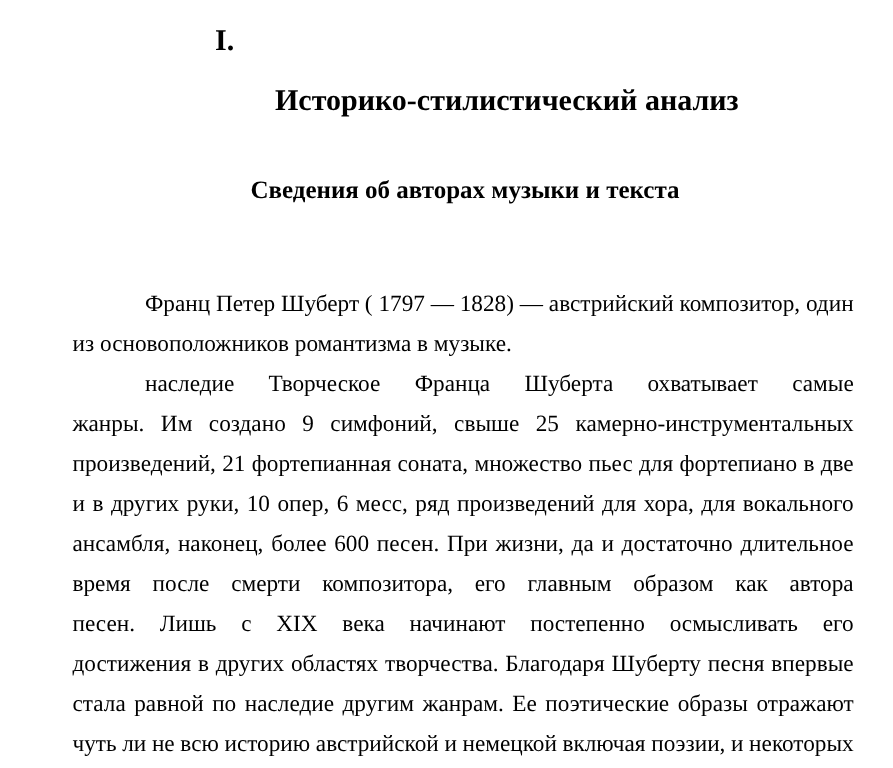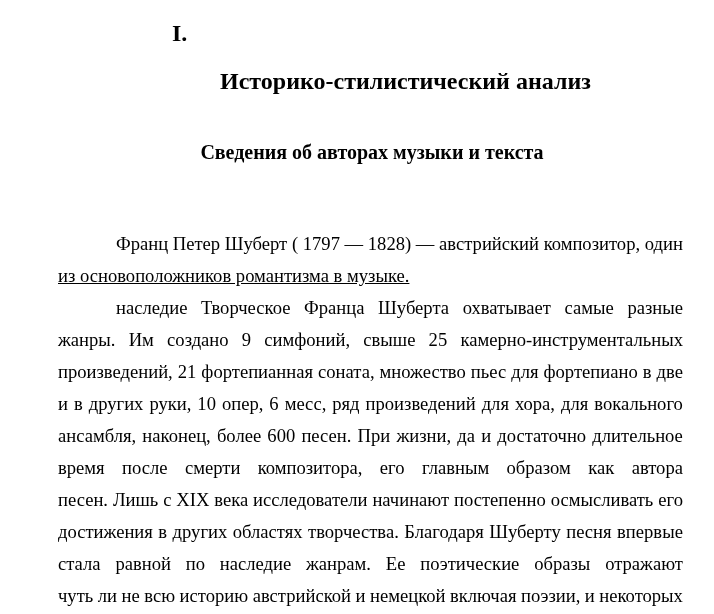--- a/index.html
+++ b/index.html
@@ -102,33 +102,32 @@
             <span>(</span>
             <span>1797</span>
             <span>—</span>
             <span>1828)</span>
             <span>—</span>
             <span>австрийский</span>
             <span>композитор,</span>
             <span>один</span>
           </span>
         </span>
-      <span class="line last" style="white-space: nowrap; text-decoration: underline;">из основоположников романтизма в музыке.</span>
+      <span class="line last" style="white-space: nowrap;">из основоположников романтизма в музыке.</span>
     </div>
 
     <div>
       <span class="line first" style="width: 567px;">
           <span class="line-inner">
             <span>наследие</span>
             <span>Творческое</span>
             <span>Франца</span>
             <span>Шуберта</span>
             <span>охватывает</span>
             <span>самые</span>
-            <span>разные</span>
           </span>
         </span>
       <span class="line">
           <span class="line-inner">
             <span>жанры.</span>
             <span>Им</span>
             <span>создано</span>
             <span>9</span>
             <span>симфоний,</span>
             <span>свыше</span>
@@ -196,21 +195,20 @@
             <span>автора</span>
           </span>
         </span>
       <span class="line">
           <span class="line-inner">
             <span>песен.</span>
             <span>Лишь</span>
             <span>с</span>
             <span>XIX</span>
             <span>века</span>
-            <span>исследователи</span>
             <span>начинают</span>
             <span>постепенно</span>
             <span>осмысливать</span>
             <span>его</span>
           </span>
         </span>
       <span class="line">
           <span class="line-inner">
             <span>достижения</span>
             <span>в</span>
@@ -222,20 +220,21 @@
             <span>песня</span>
             <span>впервые</span>
           </span>
         </span>
       <span class="line">
           <span class="line-inner">
             <span>стала</span>
             <span>равной</span>
             <span>по</span>
             <span>наследие</span>
+            <span>другим</span>
             <span>жанрам.</span>
             <span>Ее</span>
             <span>поэтические</span>
             <span>образы</span>
             <span>отражают</span>
           </span>
         </span>
       <span class="line">
           <span class="line-inner">
             <span>чуть</span>

